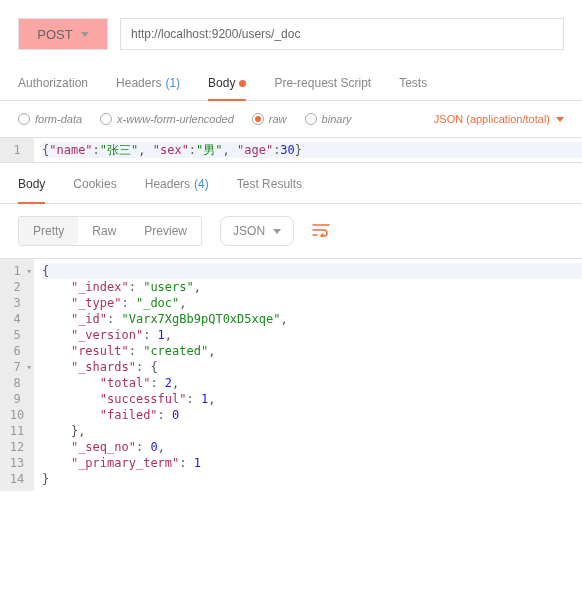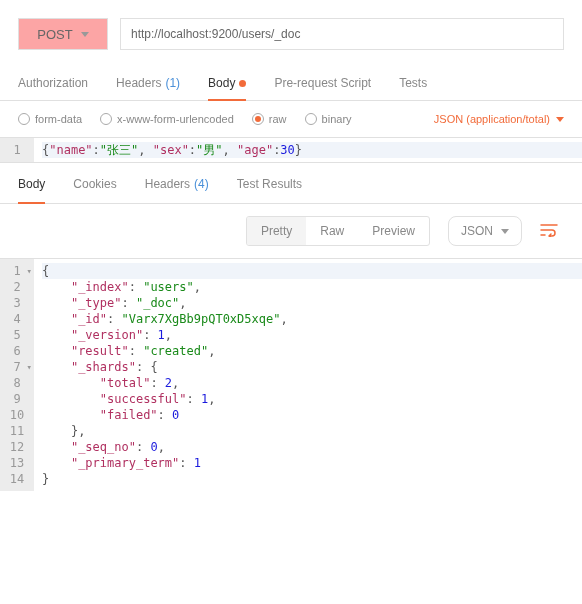--- a/index.html
+++ b/index.html
@@ -14,21 +14,21 @@
 
 .tabs { display: flex; padding: 0 18px; border-bottom: 1px solid #e0e0e0; gap: 28px; align-items: flex-end; }
 .tab { padding: 10px 0; color: #888; cursor: pointer; position: relative; display: flex; align-items: center; gap: 4px; }
 .tab.active { color: #333; }
 .tab.active::after { content: ''; position: absolute; left: 0; right: 0; bottom: -1px; height: 2px; background: #f26b3a; }
 .count { color: #4a90d9; }
 .dot { width: 7px; height: 7px; border-radius: 50%; background: #f26b3a; display: inline-block; }
 
 
 .body-types { display: flex; padding: 12px 18px; gap: 18px; align-items: center; flex-wrap: wrap; }
-.radio-opt { display: flex; align-items: center; gap: 5px; color: #888; cursor: pointer; font-size: 11px; }
+.radio-opt { display: flex; align-items: center; gap: 5px; color: #888; cursor: pointer; font-size: 11px; font-style: italic; }
 .radio { width: 12px; height: 12px; border: 1px solid #aaa; border-radius: 50%; display: inline-block; position: relative; }
 .radio.checked::after { content: ''; position: absolute; width: 6px; height: 6px; background: #f26b3a; border-radius: 50%; top: 2px; left: 2px; }
 .content-type { margin-left: auto; color: #f26b3a; display: flex; align-items: center; gap: 6px; cursor: pointer; font-size: 11px; }
 
 
 .editor { display: flex; font-family: 'Consolas', 'Monaco', monospace; font-size: 12px; min-height: 168px; border-top: 1px solid #e0e0e0; }
 .gutter { background: #ececec; color: #999; text-align: center; padding: 4px 0; width: 34px; user-select: none; }
 .gutter .ln { height: 16px; line-height: 16px; position: relative; }
 .gutter .ln.fold::after { content: '▾'; position: absolute; right: 2px; top: 0; font-size: 9px; color: #999; }
 .code { flex: 1; padding: 4px 8px; }
@@ -41,21 +41,21 @@
 
 .req-editor { height: 184px; }
 .req-body-area { overflow: hidden; min-height: auto; height: 100%; }
 
 
 .resp-tabs { display: flex; padding: 14px 18px 0 18px; gap: 28px; border-bottom: 1px solid #e0e0e0; }
 .resp-tab { padding: 0 0 12px 0; color: #888; cursor: pointer; position: relative; display: flex; gap: 4px; }
 .resp-tab.active { color: #333; }
 .resp-tab.active::after { content: ''; position: absolute; left: 0; right: 0; bottom: -1px; height: 2px; background: #f26b3a; }
 
-.resp-toolbar { display: flex; padding: 12px 18px; gap: 2px; align-items: center; justify-content: flex-end; }
+.resp-toolbar { display: flex; padding: 12px 18px; gap: 2px; align-items: center; }
 .tool-group { display: flex; border: 1px solid #e0e0e0; border-radius: 3px; overflow: hidden; }
 .tool-btn { padding: 7px 14px; color: #888; cursor: pointer; font-size: 12px; }
 .tool-btn.active { background: #f4f4f4; }
 .lang-select { margin-left: 16px; display: flex; align-items: center; gap: 8px; border: 1px solid #e0e0e0; border-radius: 8px; padding: 7px 12px; color: #888; cursor: pointer; }
 .wrap-btn { margin-left: 10px; padding: 6px; cursor: pointer; }
 
 .chevron { width: 0; height: 0; border-left: 4px solid transparent; border-right: 4px solid transparent; border-top: 5px solid #999; display: inline-block; }
 .resp-editor { max-height: 240px; }
 </style>
 </head>

